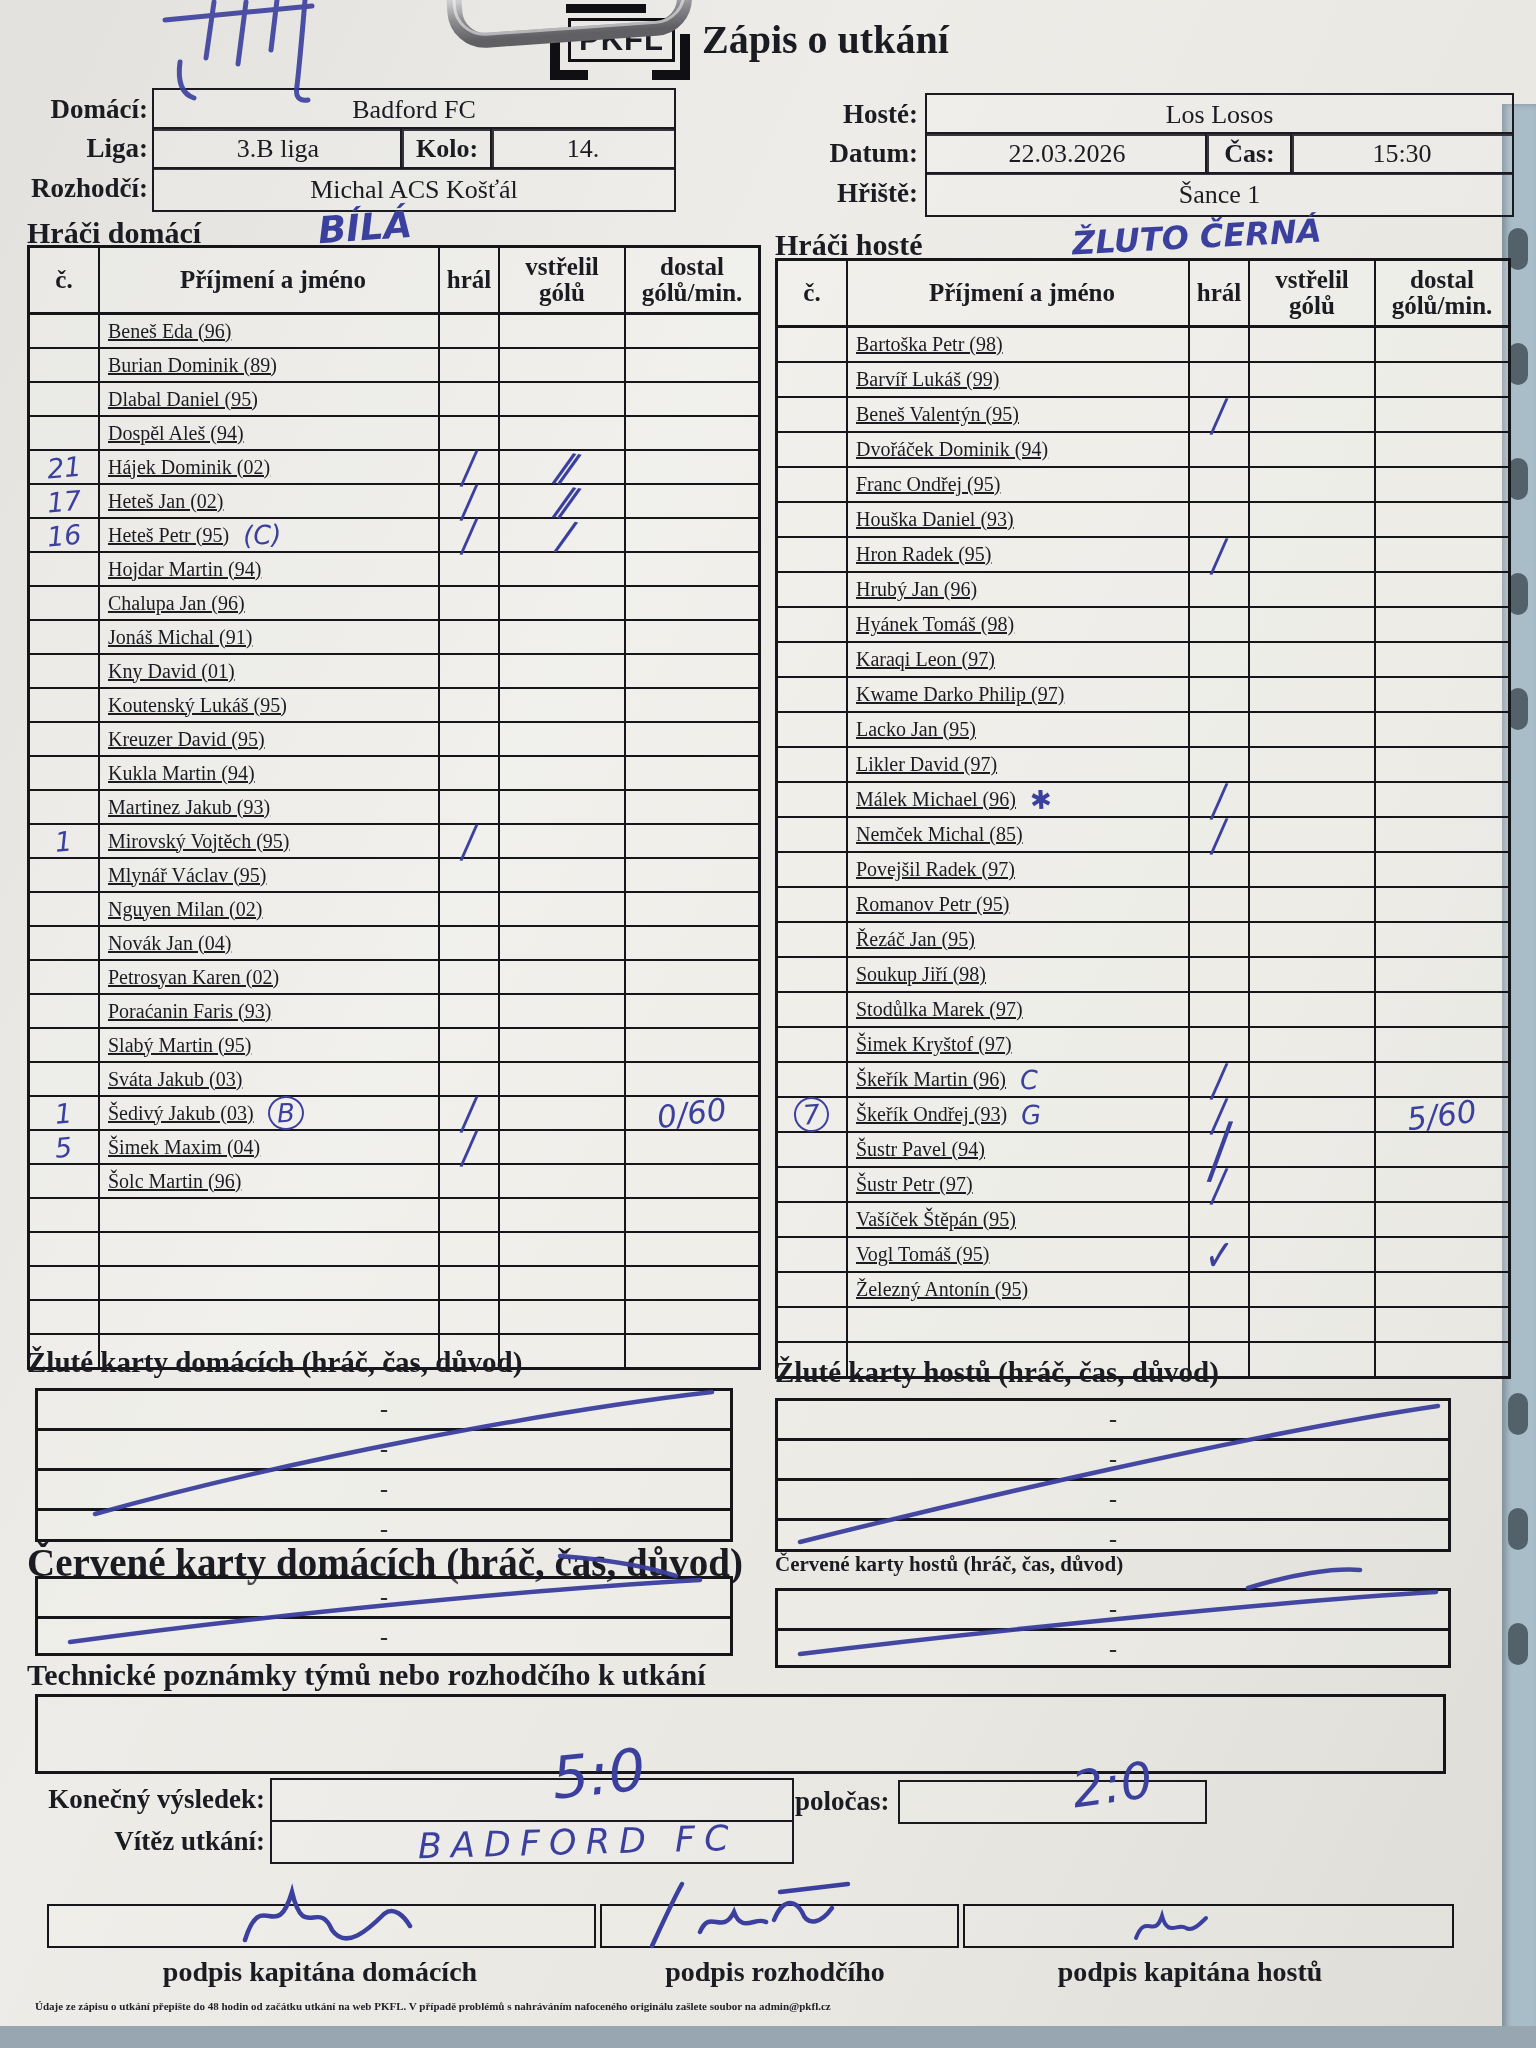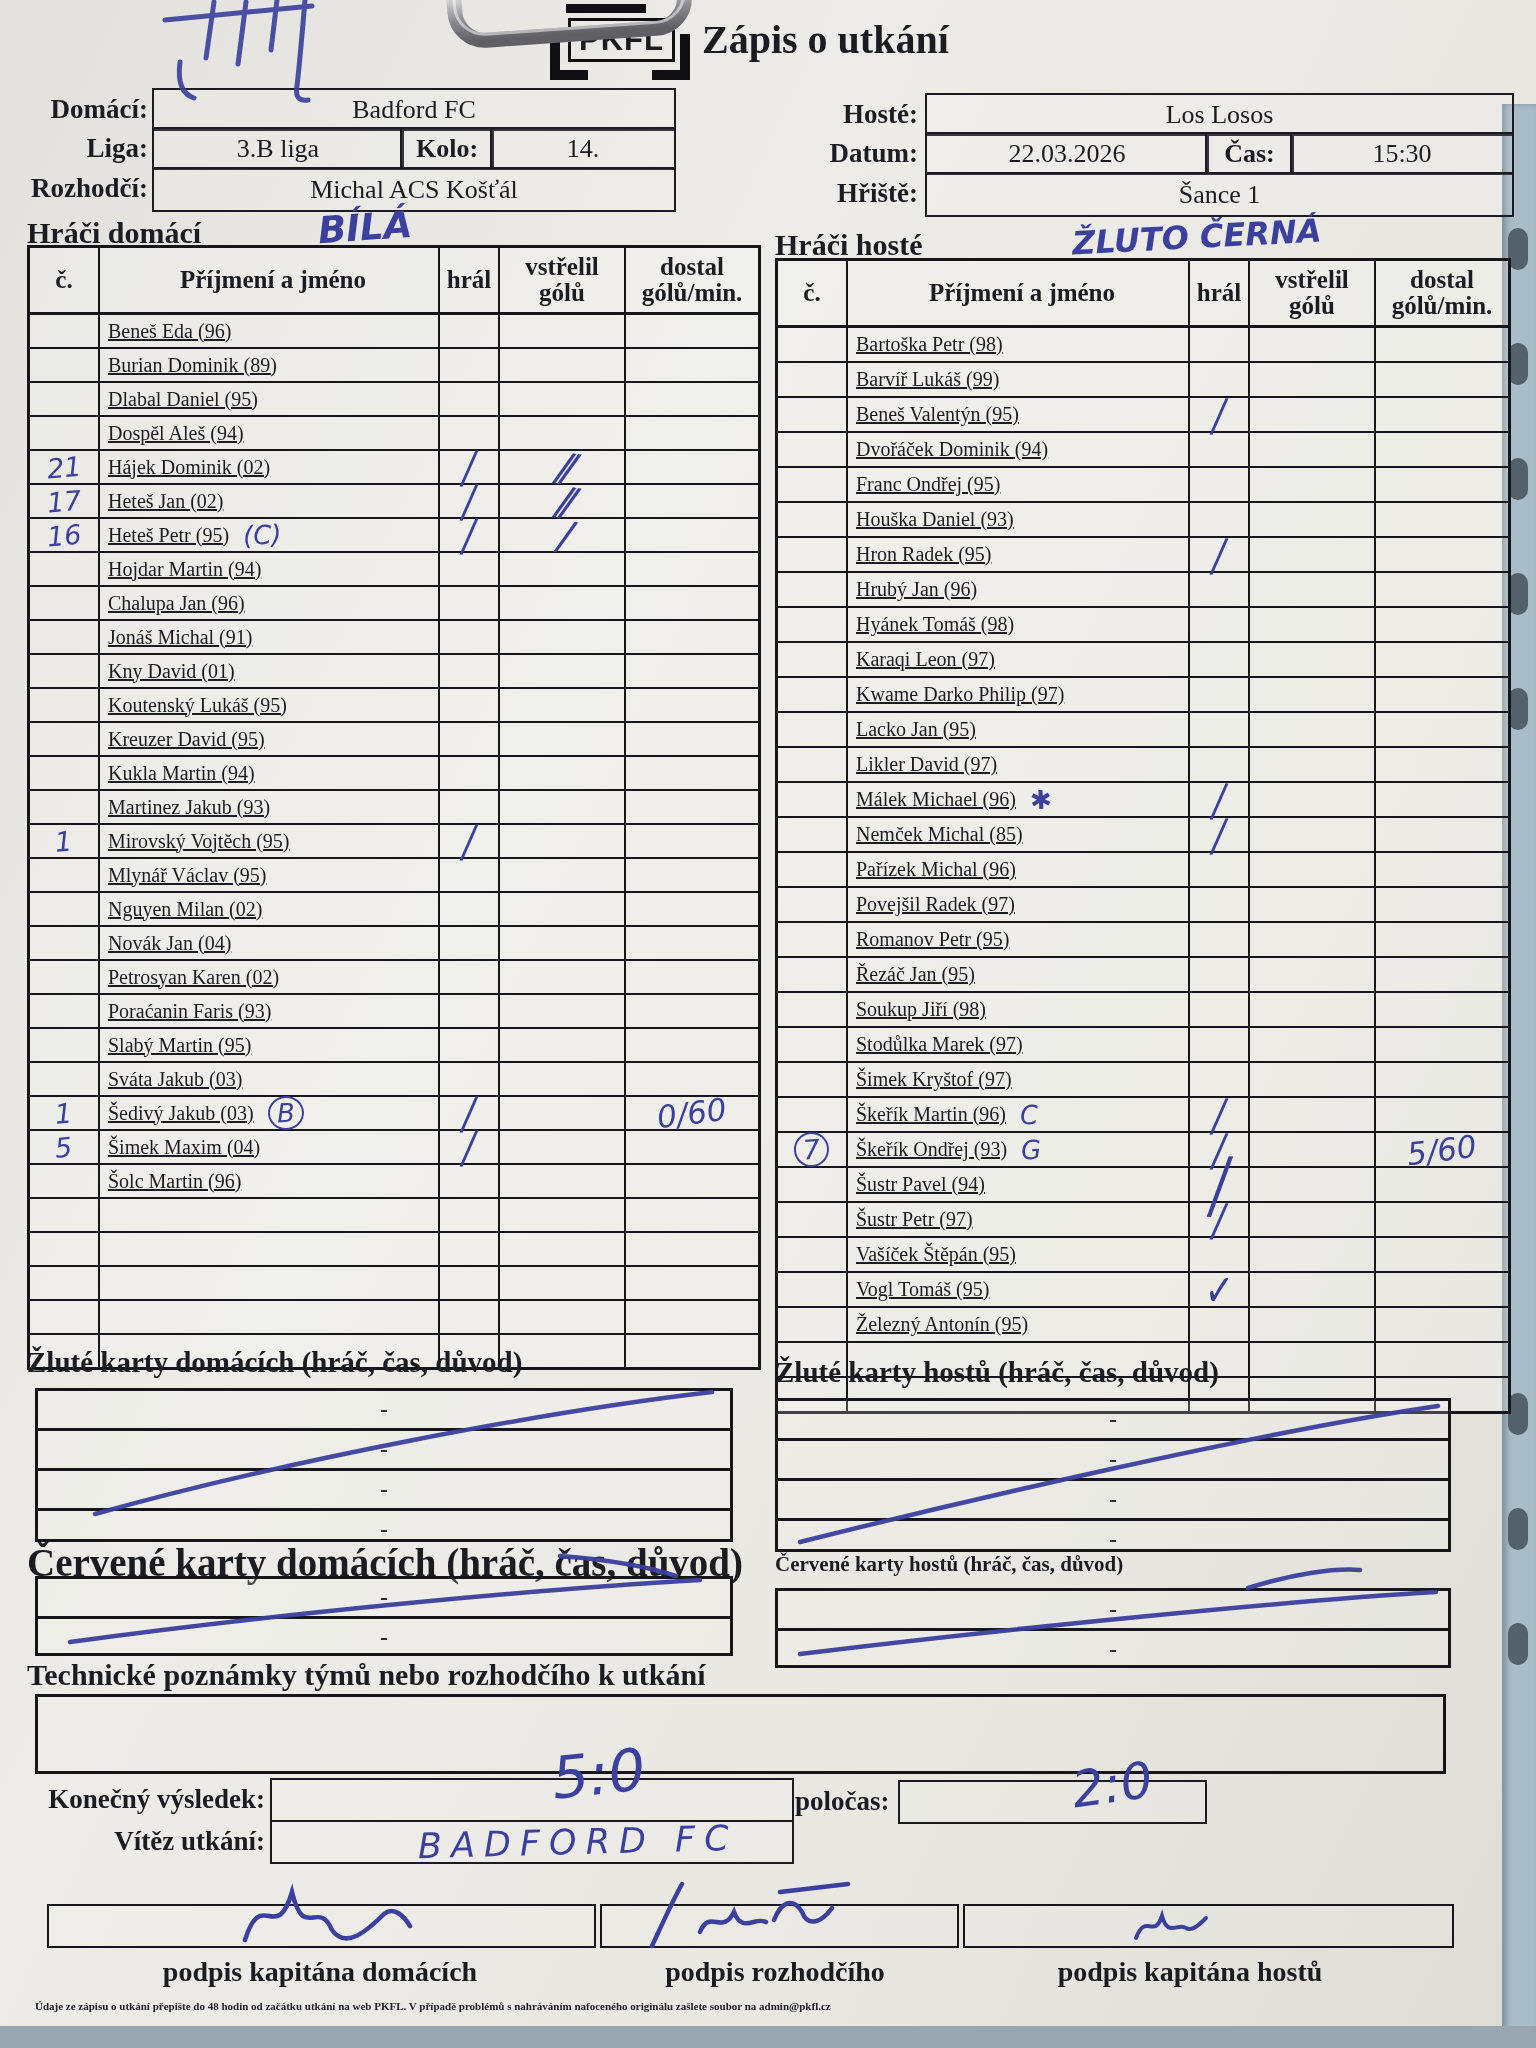--- a/index.html
+++ b/index.html
@@ -587,29 +587,20 @@
           </div>
           <div class="pc w-hral">
             <span class="hw hw-tick">/</span>
           </div>
           <div class="pc w-vstr"></div>
           <div class="pc w-dost"></div>
         </div>
         <div class="prow">
           <div class="pc w-num"></div>
           <div class="pc w-name">
-            <span class="pname">Pařízek Michal (96)</span>
-          </div>
-          <div class="pc w-hral"></div>
-          <div class="pc w-vstr"></div>
-          <div class="pc w-dost"></div>
-        </div>
-        <div class="prow">
-          <div class="pc w-num"></div>
-          <div class="pc w-name">
             <span class="pname">Povejšil Radek (97)</span>
           </div>
           <div class="pc w-hral"></div>
           <div class="pc w-vstr"></div>
           <div class="pc w-dost"></div>
         </div>
         <div class="prow">
           <div class="pc w-num"></div>
           <div class="pc w-name">
             <span class="pname">Romanov Petr (95)</span>

